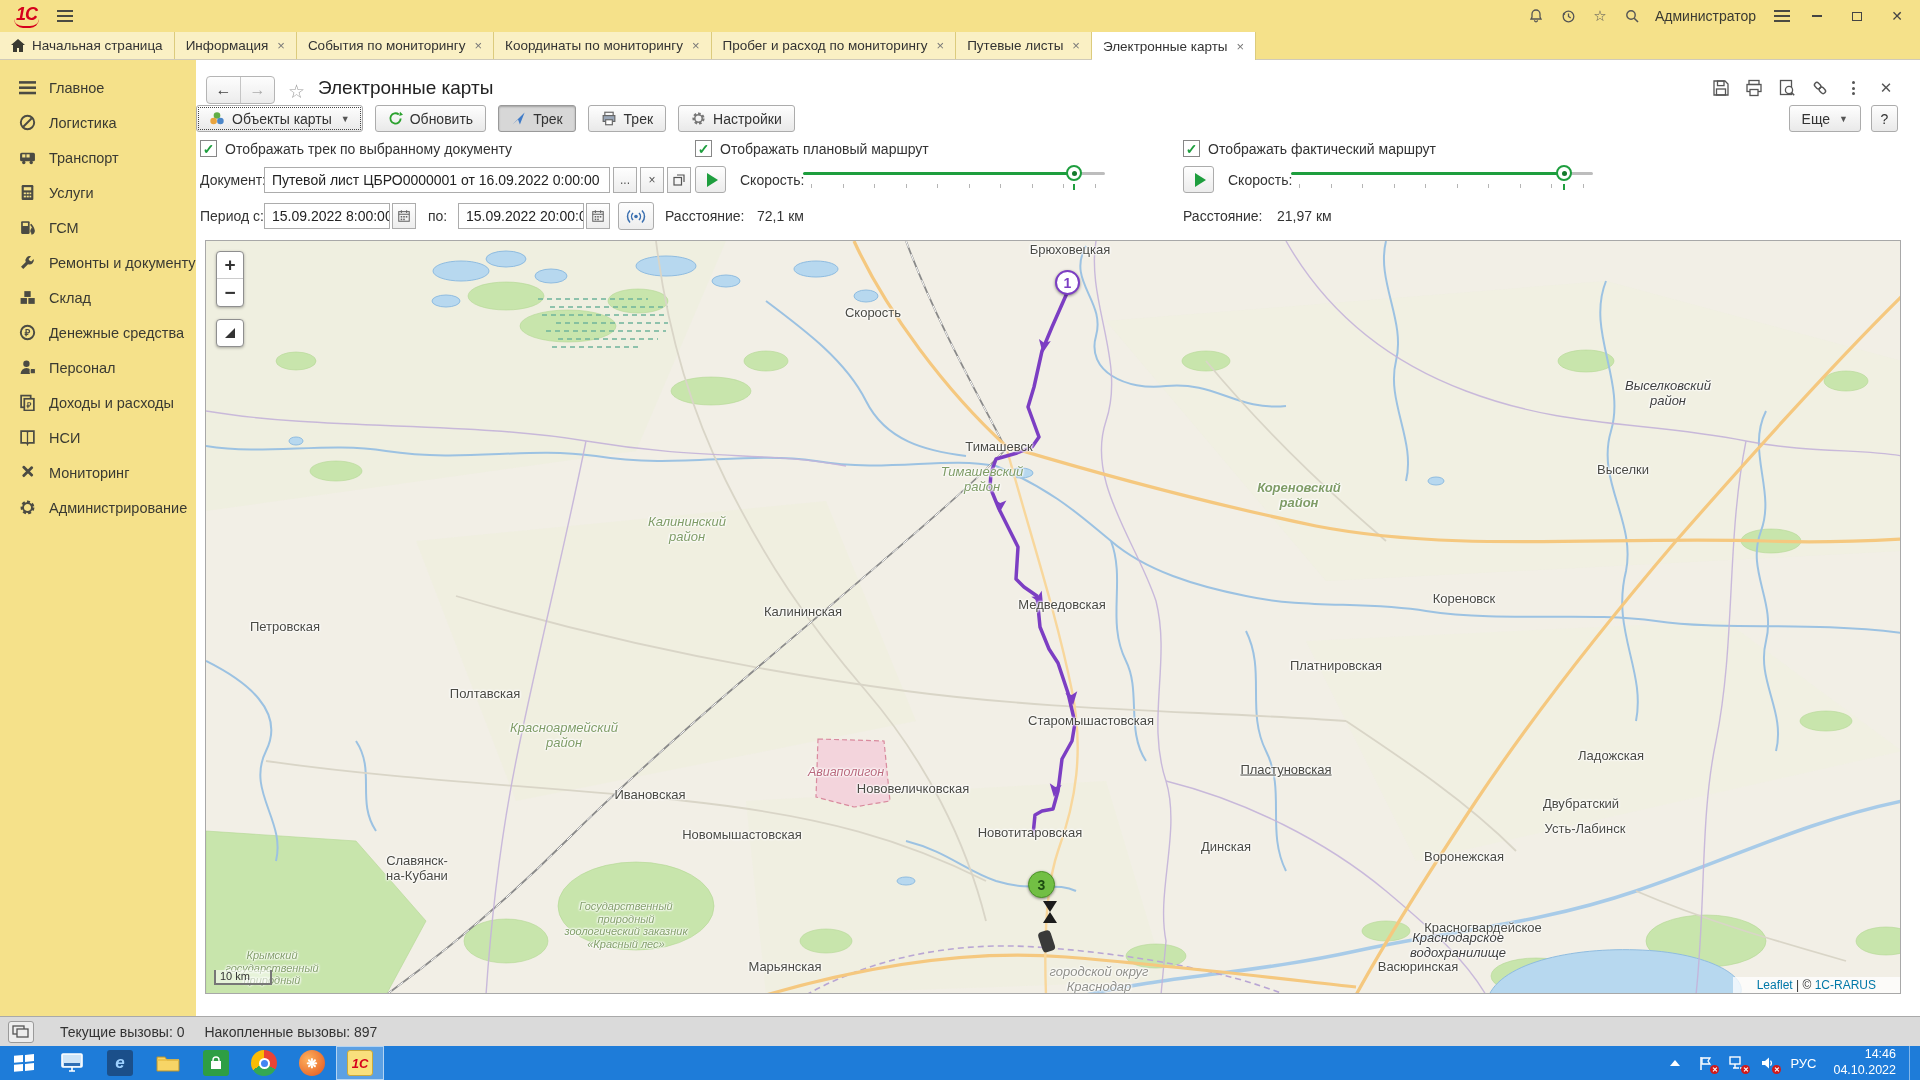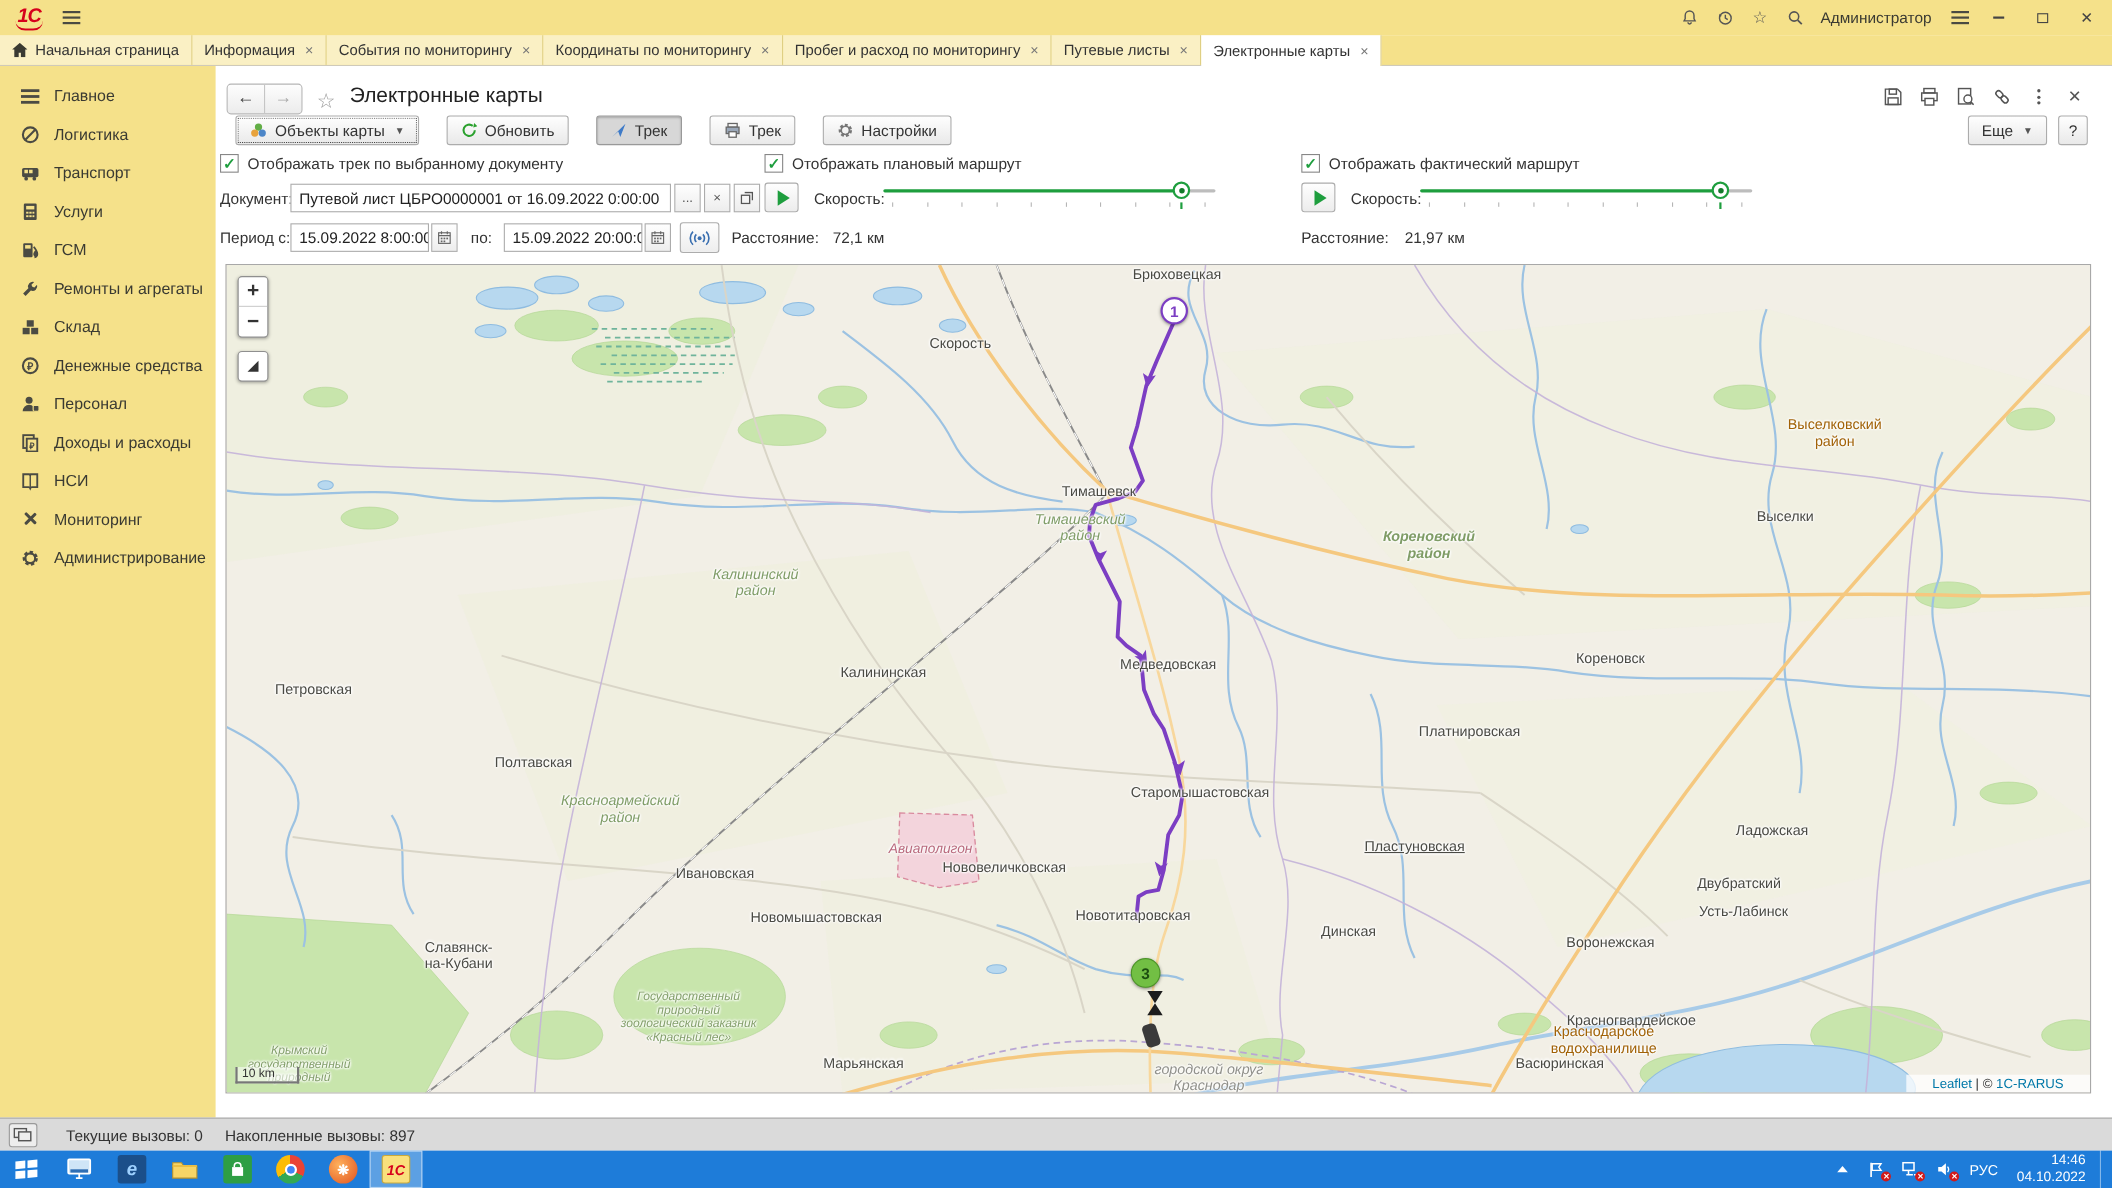--- a/index.html
+++ b/index.html
@@ -29,21 +29,21 @@
 
 .navgroup{position:absolute;left:206px;top:76px;display:flex;border:1px solid #B5B5B5;border-radius:4px;overflow:hidden;background:linear-gradient(#fdfdfd,#ececec)}
 .navgroup div{width:33px;height:26px;display:flex;align-items:center;justify-content:center;font-size:16px;cursor:pointer}
 .navgroup .sep{width:1px;background:#C5C5C5;height:26px;padding:0}
 .fav-star{position:absolute;left:288px;top:80px;font-size:19px;color:#9a9a9a;cursor:pointer}
 .page-title{position:absolute;left:318px;top:77px;font-size:19px;color:#222}
 .act-icons{position:absolute;top:78px;right:24px;display:flex;gap:13px;align-items:center}
 .act-icons .ai{width:20px;height:20px;display:flex;align-items:center;justify-content:center;cursor:pointer;color:#555}
 .kebab{display:inline-flex;flex-direction:column;gap:2.5px}
 .kebab i{width:3px;height:3px;background:#555;border-radius:50%}
-.toolbar{position:absolute;left:214px;top:105px;display:flex;gap:25px}
+.toolbar{position:absolute;left:196px;top:105px;display:flex;gap:12px}
 .tbtn{height:27px;display:inline-flex;align-items:center;gap:7px;padding:0 12px;border:1px solid #ACACAC;border-radius:3px;background:linear-gradient(#fefefe,#e9e9e9);font-size:14px;color:#333;cursor:pointer}
 .tbtn.focused{outline:1px dotted #444;outline-offset:-3px}
 .tbtn.pressed{background:#d7d7d7;box-shadow:inset 0 1px 2px rgba(0,0,0,.25);border-color:#999}
 .tbtn .dd{font-size:9px;color:#555;margin-left:2px}
 .more-help{position:absolute;top:105px;right:22px;display:flex;gap:10px}
 .cbrow{position:absolute;display:flex;align-items:center;gap:8px;font-size:14px;color:#333}
 .cbbox{width:17px;height:17px;border:1px solid #878787;background:#fff;display:flex;align-items:center;justify-content:center;color:#1E9E3E;font-weight:bold;font-size:14px;cursor:pointer}
 .lbl{position:absolute;font-size:14px;color:#333;white-space:nowrap}
 .field{position:absolute;height:26px;border:1px solid #ACACAC;background:#fff;font-size:14px;color:#222;display:flex;align-items:center;padding:0 7px;white-space:nowrap;overflow:hidden}
 .sqbtn{position:absolute;height:26px;border:1px solid #ACACAC;background:linear-gradient(#fefefe,#ededed);display:flex;align-items:center;justify-content:center;font-size:12px;color:#555;cursor:pointer}
@@ -55,21 +55,21 @@
 .sl-handle{position:absolute;top:1px;width:16px;height:16px;border-radius:50%;background:#fff;border:2px solid #1E9E3E;cursor:pointer}
 .sl-handle i{position:absolute;left:4px;top:4px;width:5px;height:5px;border-radius:50%;background:#137A2B}
 .sl-htick{position:absolute;top:20px;width:2px;height:6px;background:#1E9E3E}
 .tick-row{position:absolute;top:20px;left:8px;height:5px}
 .tick-row i{position:absolute;top:0;width:1px;height:4px;background:#B5B5B5}
 
 .map{position:absolute;left:205px;top:240px;width:1696px;height:754px;border:1px solid #A8A8A8;background:#F2EFE6;overflow:hidden}
 .map svg.base{position:absolute;left:0;top:0}
 .ml{position:absolute;transform:translate(-50%,-50%);white-space:pre-line;text-align:center;font-size:13px;color:#4a4a44;line-height:1.15;pointer-events:none;text-shadow:0 1px 2px #fff,0 -1px 2px #fff,1px 0 2px #fff,-1px 0 2px #fff}
 .ml.district{color:#7f9c66;font-style:italic}
-.ml.blue{color:#a16207;}
+.ml.blue{color:#404040;font-style:italic}
 .ml.nature{color:#84a06b;font-style:italic;font-size:11px}
 .ml.city{color:#90908a;font-style:italic}
 .ml.poly{color:#b9697d;font-style:italic;font-size:12.5px}
 .zoomctl{position:absolute;left:10px;top:10px;width:28px;border:1px solid #8f8f8f;border-radius:4px;overflow:hidden;background:#fff;box-shadow:0 1px 3px rgba(0,0,0,.3)}
 .zoomctl div{height:27px;display:flex;align-items:center;justify-content:center;font-size:19px;font-weight:bold;color:#333;cursor:pointer}
 .zoomctl div:first-child{border-bottom:1px solid #ccc}
 .measurectl{position:absolute;left:10px;top:78px;width:28px;height:28px;border:1px solid #8f8f8f;border-radius:4px;background:#fff;display:flex;align-items:center;justify-content:center;cursor:pointer;box-shadow:0 1px 3px rgba(0,0,0,.3)}
 .marker{position:absolute;border-radius:50%;display:flex;align-items:center;justify-content:center;font-weight:bold;box-shadow:0 1px 3px rgba(0,0,0,.45)}
 .mk1{left:849px;top:29px;width:25px;height:25px;background:#fff;border:2.5px solid #7C3EC3;color:#7C3EC3;font-size:14px}
 .mk3{left:822px;top:630px;width:27px;height:27px;background:#72BF44;border:1.5px solid #4C9428;color:#1d4d11;font-size:14px}
@@ -224,21 +224,21 @@
           <rect x="3.6" y="3.6" width="4.8" height="3" fill="#F5E18A"></rect>
           <path d="M11 5c2 2.5 3 4.5 3 6a3 3 0 0 1-2.4 3" fill="none" stroke="#4b4b43" stroke-width="1.6"></path>
           <path d="M13.6 9.6a2 2 0 1 1-3 1.7c0-1 .8-2.4 1.6-3.3z" fill="#4b4b43"></path>
         </svg>
         <span>ГСМ</span>
       </div>
     <div class="side-item">
         <svg viewBox="0 0 16 16">
           <path d="M13.8 4.6a4 4 0 0 1-5.3 5L4 14.1 1.9 12l4.5-4.5a4 4 0 0 1 5-5.3L9 4.6l.8 1.6 1.7.8z" fill="#4b4b43"></path>
         </svg>
-        <span>Ремонты и агрегаты</span>
+        <span>Ремонты и документу</span>
       </div>
     <div class="side-item">
         <svg viewBox="0 0 16 16">
           <g fill="#4b4b43">
             <rect x="5" y="2" width="6" height="5.5"></rect>
             <rect x="1.5" y="8.5" width="6" height="5.5"></rect>
             <rect x="8.8" y="8.5" width="6" height="5.5"></rect>
           </g>
         </svg>
         <span>Склад</span>

